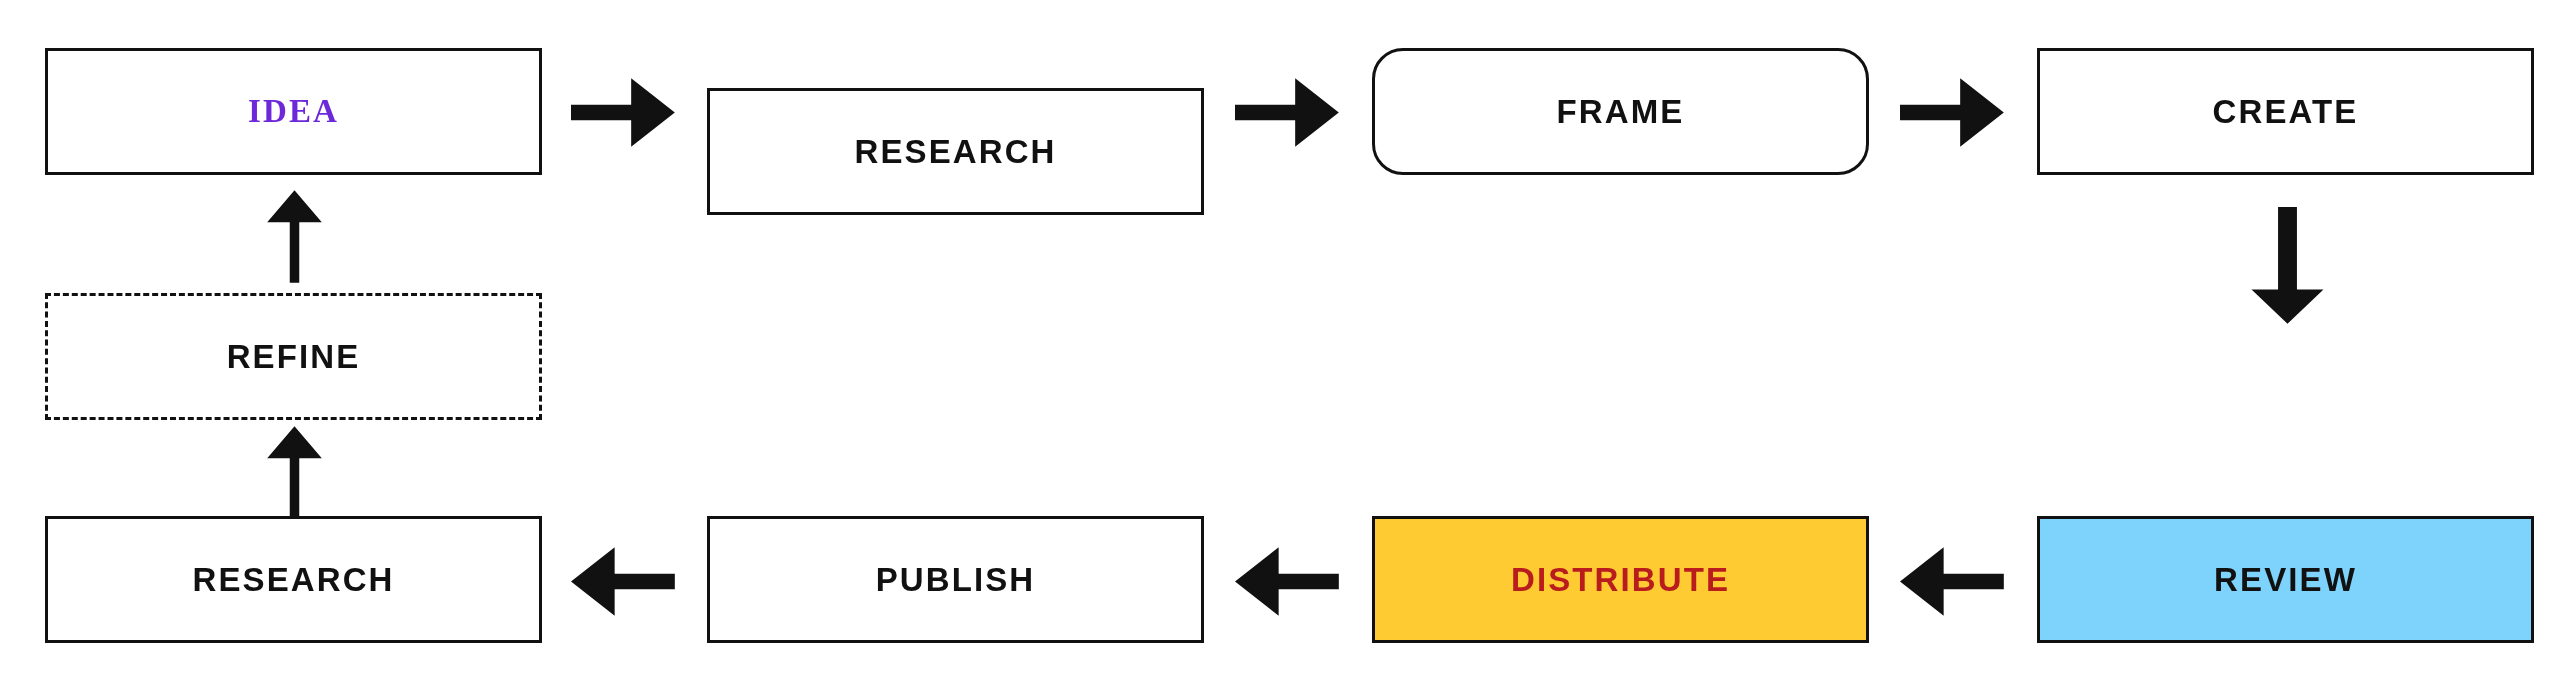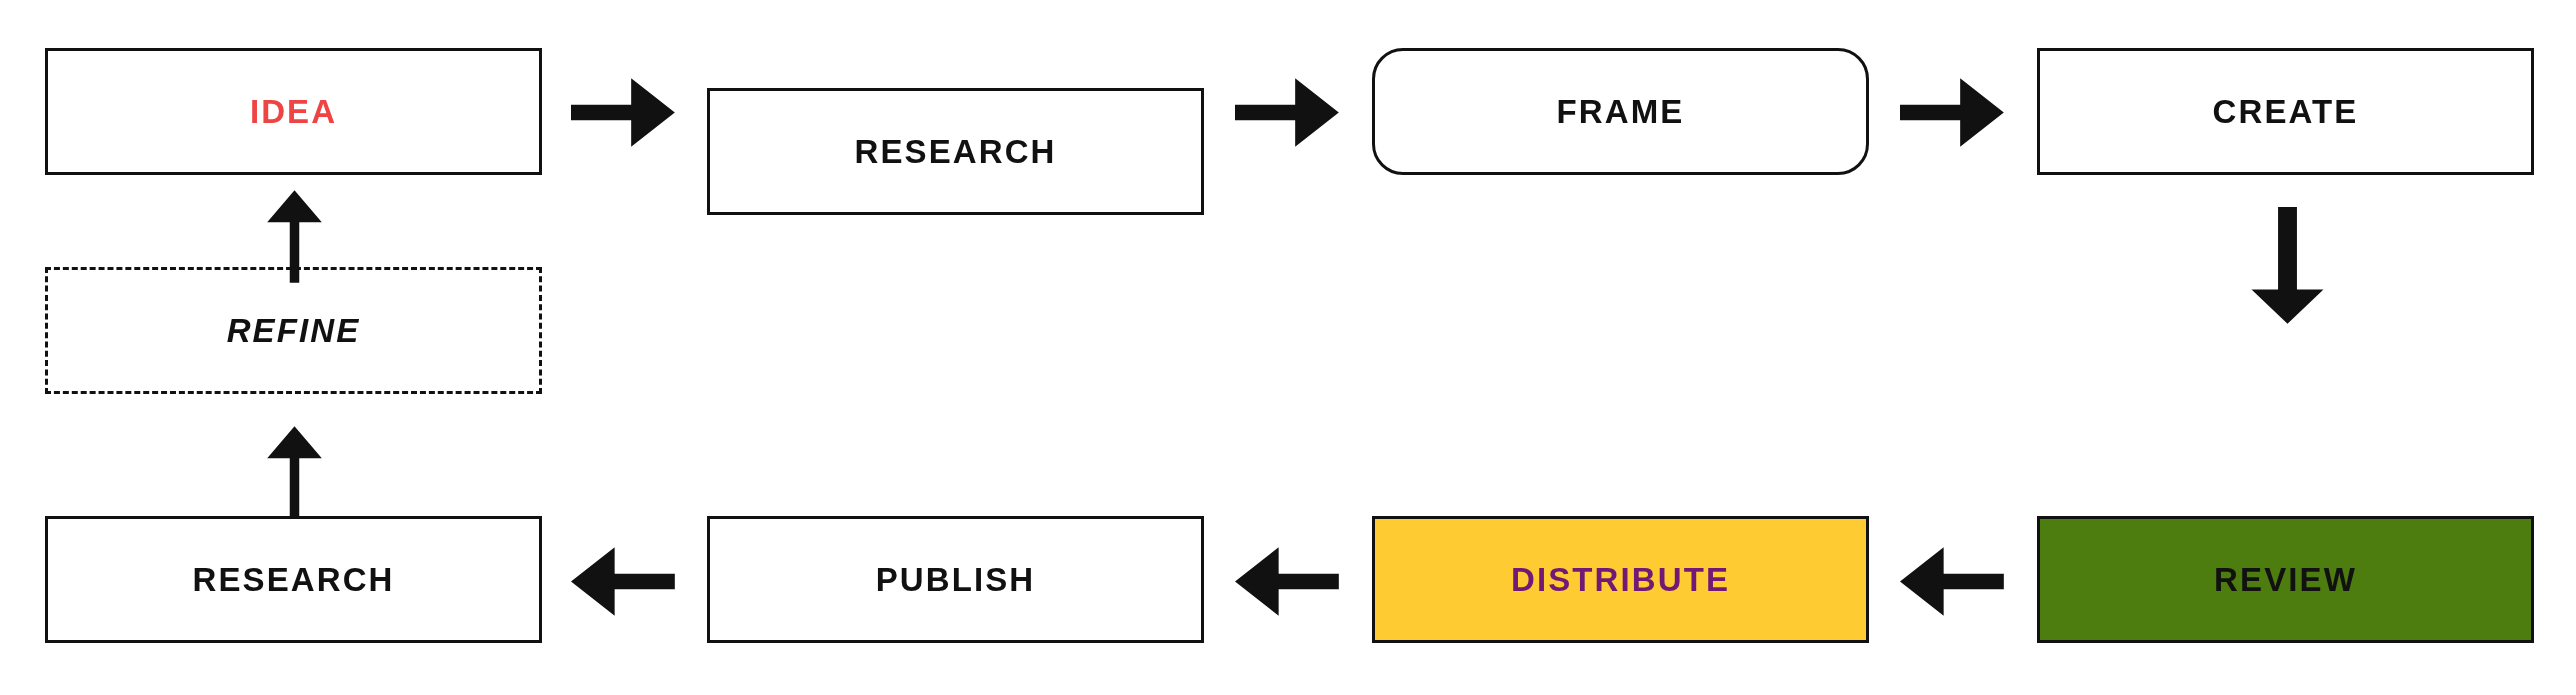--- a/index.html
+++ b/index.html
@@ -40,21 +40,21 @@
     line-height: 1;
     white-space: nowrap;
     text-align: center;
   }
 
   
   #node-idea       { left: 45px;   top: 48px;  }
   #node-research   { left: 707px; top: 48px; margin-top: 40px;  }
   #node-frame      { left: 1372px; top: 48px; border-radius: 31px;  }
   #node-create     { left: 2037px; top: 48px;  }
-  #node-refine     { left: 45px;   top: 267px; font-style: italic; }
+  #node-refine     { left: 45px;   top: 293px; }
   #node-measure    { left: 45px;   top: 516px; }
   #node-publish    { left: 707px; top: 516px; }
   #node-distribute { left: 1372px; top: 516px; }
   #node-review     { left: 2037px; top: 516px; }
 
   
   .arrow { position: absolute; }
   .arrow svg { display: block; overflow: visible; }
 
   
@@ -73,21 +73,21 @@
   
   #arrow-measure-refine    { left: 266px;  top: 425px; }
   #arrow-refine-idea       { left: 266px;  top: 189px; }
 </style>
 </head>
 <body>
 
 <div id="canvas" style="background: rgb(255, 255, 255);">
 
   <div class="node" id="node-idea" style="background: rgb(255, 255, 255); border-style: solid; border-color: rgb(17, 17, 17);">
-    <span class="node-label" style="color: #ef4444;">IDEA</span>
+    <span class="node-label" style="color: #6d28d9; font-family: Liberation Serif, serif;">IDEA</span>
   </div>
 
   <div class="node" id="node-research" style="background: rgb(255, 255, 255); border-style: solid; border-color: rgb(17, 17, 17);">
     <span class="node-label" style="color: rgb(17, 17, 17);">RESEARCH</span>
   </div>
 
   <div class="node" id="node-frame" style="background: rgb(255, 255, 255); border-style: solid; border-color: rgb(17, 17, 17);">
     <span class="node-label" style="color: rgb(17, 17, 17);">FRAME</span>
   </div>
 
@@ -101,24 +101,24 @@
 
   <div class="node" id="node-measure" style="background: rgb(255, 255, 255); border-style: solid; border-color: rgb(17, 17, 17);">
     <span class="node-label" style="color: rgb(17, 17, 17);">RESEARCH</span>
   </div>
 
   <div class="node" id="node-publish" style="background: rgb(255, 255, 255); border-style: solid; border-color: rgb(17, 17, 17);">
     <span class="node-label" style="color: rgb(17, 17, 17);">PUBLISH</span>
   </div>
 
   <div class="node highlight" id="node-distribute" style="background: rgb(255, 203, 51); border-style: solid; border-color: rgb(17, 17, 17);">
-    <span class="node-label" style="color: #701a75;">DISTRIBUTE</span>
+    <span class="node-label" style="color: #b91c1c;">DISTRIBUTE</span>
   </div>
 
-  <div class="node" id="node-review" style="background: #4d7c0f; border-style: solid; border-color: rgb(17, 17, 17); align-items: center;">
+  <div class="node" id="node-review" style="background: #7dd3fc; border-style: solid; border-color: rgb(17, 17, 17); align-items: center;">
     <span class="node-label" style="color: rgb(17, 17, 17);">REVIEW</span>
   </div>
 
   <div class="arrow" id="arrow-idea-research">
     <svg width="105" height="71" viewBox="0 0 178 120">
       <path d="M0 47 L102 47 L102 2 L176 60 L102 118 L102 73 L0 73 Z" fill="#111111"></path>
     </svg>
   </div>
 
   <div class="arrow" id="arrow-research-frame">

